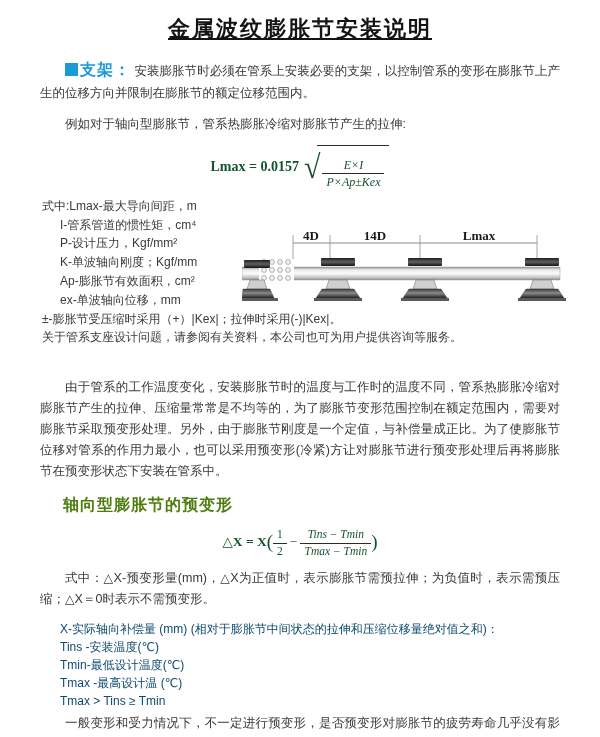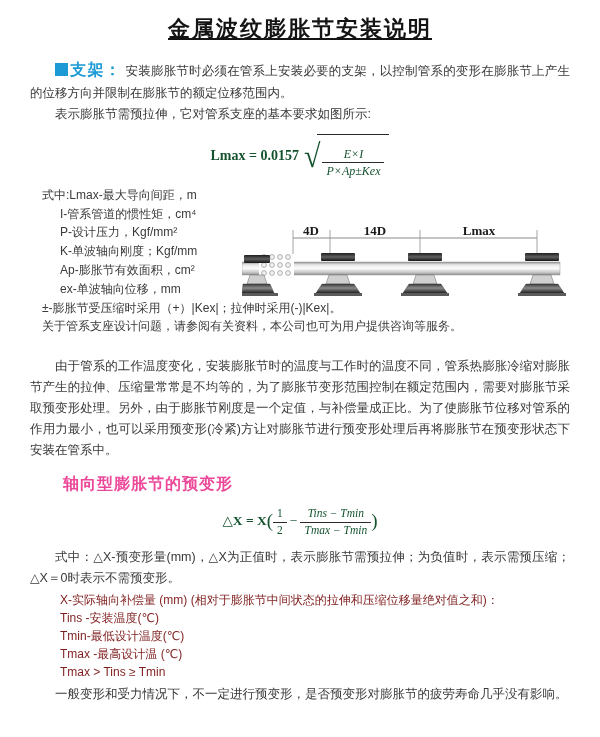--- a/index.html
+++ b/index.html
@@ -15,21 +15,21 @@
     margin: 14px 0 0 0;
     text-align: center;
     font-size: 22px;
     font-weight: bold;
     color: #141414;
     letter-spacing: 2px;
     text-decoration: underline;
   }
 
   .para {
-    margin: 0;
+    margin: 10px;
     font-size: 12.5px;
     line-height: 21px;
     color: #383838;
     text-align: justify;
   }
   .indent { text-indent: 2em; }
   .first-para { margin-top: 15px; line-height: 22px; }
 
   .blue-square {
     display: inline-block;
@@ -72,50 +72,50 @@
   .def-area { position: relative; margin-top: 4px; min-height: 170px; }
   .def-line {
     font-size: 12px;
     line-height: 18.8px;
     color: #3a3a3a;
     white-space: nowrap;
   }
   .pl1 { padding-left: 12px; }
   .pl2 { padding-left: 30px; }
 
-  .diagram { position: absolute; top: 36px; left: 212px; width: 354px; height: 102px; }
+  .diagram { position: absolute; top: 30px; left: 212px; width: 354px; height: 102px; }
 
   
   .sec-head { margin: 14px 0 6px 0; }
   .sec-head .blue-square { width: 14px; height: 14px; vertical-align: -1px; }
   .sec-head-text { color: #1b9ad5; font-size: 17px; font-weight: bold; letter-spacing: 1px; }
 
   .sub-head {
     margin: 13px 0 4px 33px;
-    color: #ec4899;
+    color: #4d7c0f;
     font-size: 16px;
     font-weight: bold;
     letter-spacing: 1px;
   }
 
   .param-lines { margin-top: 2px; }
-  .param-line { font-size: 12px; line-height: 18px; color: #7f1d1d; padding-left: 30px; }
+  .param-line { font-size: 12px; line-height: 18px; color: #0c4a6e; padding-left: 30px; }
 
   .note-line { margin-top: 3px; }
 </style>
 </head>
 <body>
 
 <div class="page">
 
   <h1 class="title">金属波纹膨胀节安装说明</h1>
 
   <p class="para indent first-para"><span class="blue-square"></span><span class="support-head">支架：</span> <span>安装膨胀节时必须在管系上安装必要的支架，以控制管系的变形在膨胀节上产生的位移方向并限制在膨胀节的额定位移范围内。</span></p>
 
-  <p class="para indent">表示膨胀节需预拉伸，它对管系支座的基本要求如图所示:</p>
+  <p class="para indent">例如对于轴向型膨胀节，管系热膨胀冷缩对膨胀节产生的拉伸:</p>
 
   <div class="formula f1">
     <span class="f-lhs">Lmax = 0.0157</span><span class="sqrt">
         <span class="sqrt-sym">√</span>
         <span class="sqrt-body"><span class="frac it"><span class="num">E×I</span><span class="den">P×Ap±Kex</span></span></span>
       </span>
   </div>
 
   <div class="def-area">
     <div class="def-line pl1">式中:Lmax-最大导向间距，m</div>

